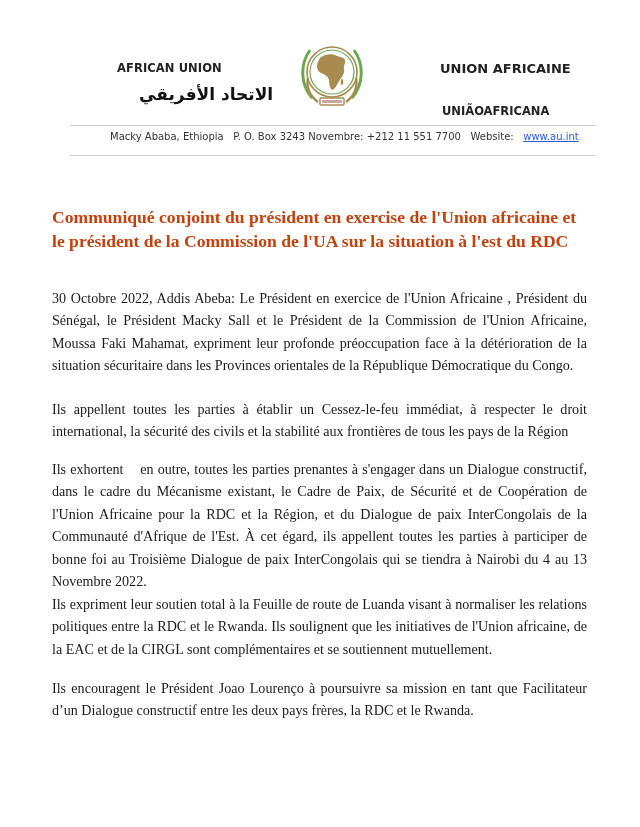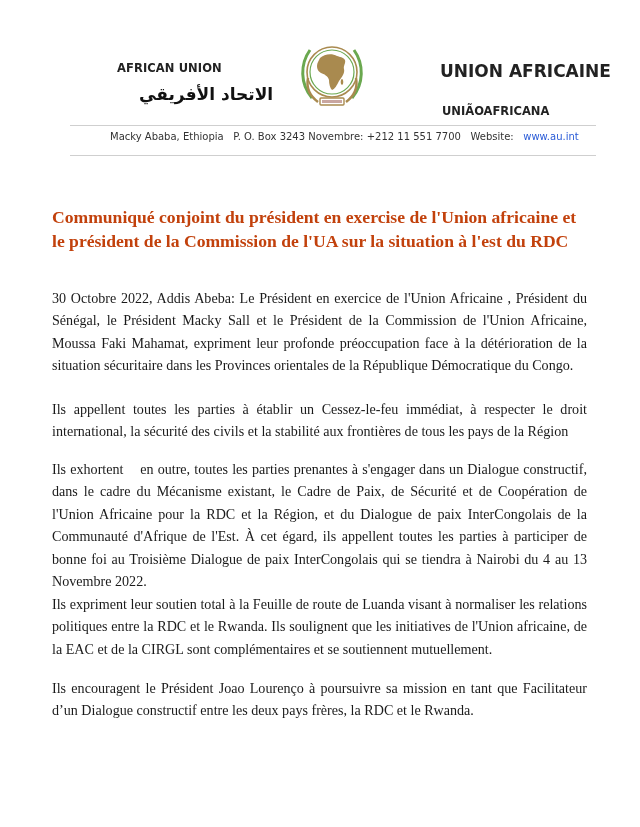--- a/index.html
+++ b/index.html
@@ -37,21 +37,21 @@
       font-size: 17px;
       color: #111;
       direction: rtl;
       margin-left: 19px;
     }
     .org-fr {
       position: absolute;
       left: 440px; top: 61px;
       font-family: "DejaVu Sans", sans-serif;
       font-weight: bold;
-      font-size: 17px;
+      font-size: 13px;
       color: #222;
     }
     .org-pt {
       position: absolute;
       left: 442px; top: 104px;
       font-family: "DejaVu Sans", sans-serif;
       font-weight: bold;
       font-size: 11.5px;
       color: #222;
     }
@@ -73,20 +73,21 @@
     .contact {
       position: absolute;
       left: 110px; top: 131px;
       font-family: "DejaVu Sans", sans-serif;
       font-size: 10px;
       color: #333;
       white-space: pre;
     }
     .contact a {
       color: #2a5bd7;
+      text-decoration: underline;
     }
     .title {
       position: absolute;
       left: 52px; top: 205px;
       width: 540px;
       font-family: "Liberation Serif", serif;
       font-weight: bold;
       font-size: 17.6px;
       line-height: 24px;
       color: #c2410c;

